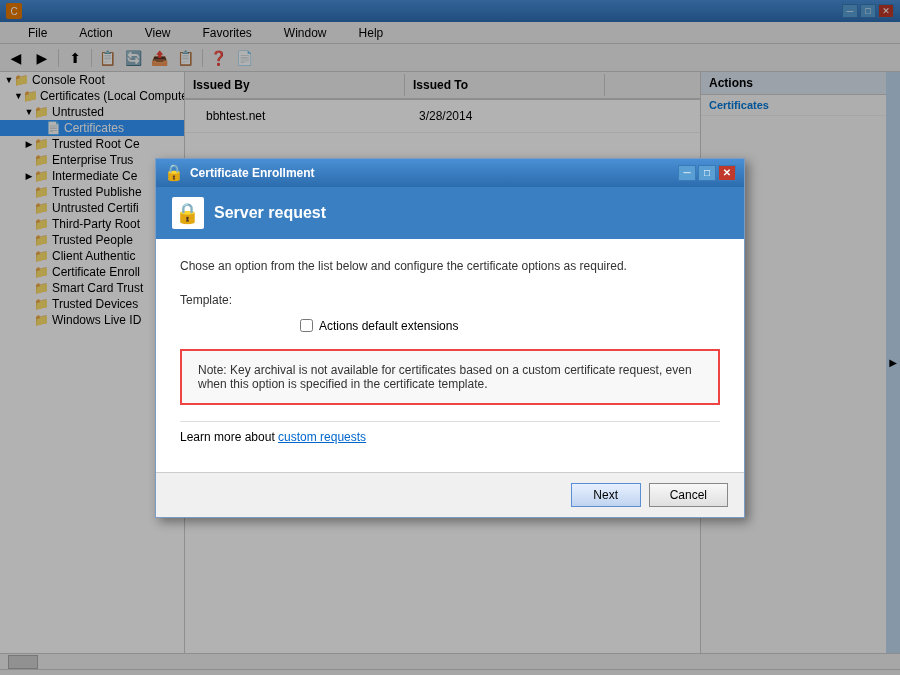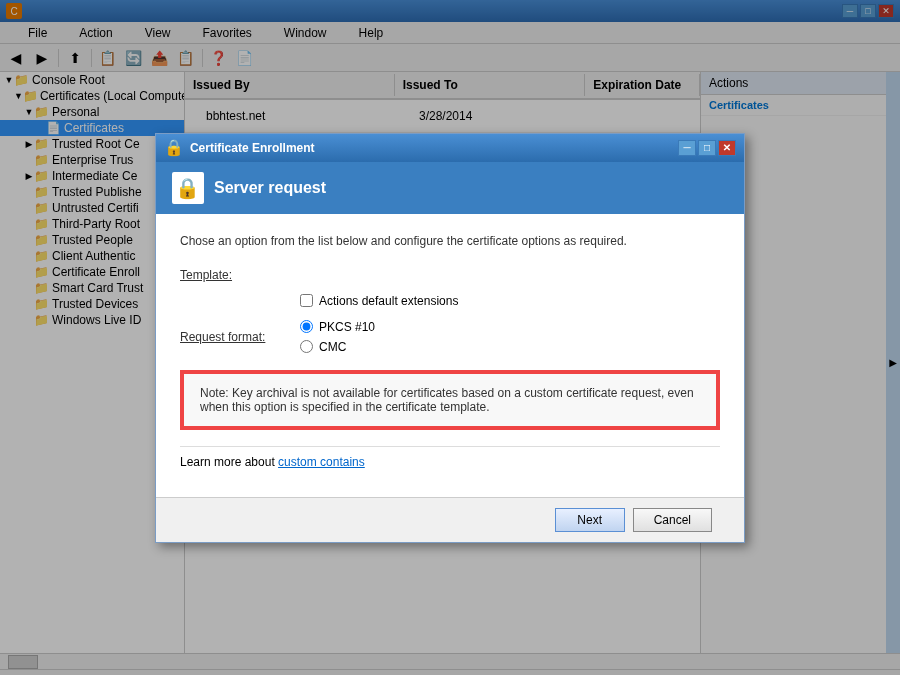--- a/index.html
+++ b/index.html
@@ -170,21 +170,21 @@
     
     .actions-panel {
       width: 200px;
       border-left: 1px solid #ccc;
       background: #f9f9f9;
       overflow-y: auto;
     }
     .actions-header {
       background: #e0e8f4;
       padding: 4px 8px;
-      font-weight: normal;
+      font-weight: bold;
       font-size: 12px;
       border-bottom: 1px solid #ccc;
     }
     .actions-subheader {
       padding: 4px 8px;
       font-weight: bold;
       font-size: 11px;
       color: #0078d7;
       border-bottom: 1px solid #eee;
     }
@@ -298,21 +298,20 @@
     }
     .form-row {
       display: flex;
       align-items: center;
       margin-bottom: 12px;
     }
     .form-label {
       width: 120px;
       font-size: 12px;
       color: #333;
-      text-decoration: underline;
     }
     .form-control {
       flex: 1;
     }
     select.dropdown {
       width: 100%;
       height: 24px;
       border: 1px solid #888;
       background: white;
       font-size: 12px;
@@ -332,21 +331,21 @@
       flex-direction: column;
       gap: 6px;
     }
     .radio-row {
       display: flex;
       align-items: center;
       gap: 6px;
     }
     .dialog-note {
       background: #f8f8f8;
-      border: 4px solid #ef4444;
+      border: 2px solid #ef4444;
       padding: 12px 16px;
       font-size: 12px;
       color: #333;
       margin-top: 16px;
       margin-bottom: 16px;
     }
     .dialog-link-row {
       padding: 8px 0;
       font-size: 12px;
       border-top: 1px solid #ddd;
@@ -354,21 +353,21 @@
     }
     .dialog-link {
       color: #0066cc;
       text-decoration: underline;
       cursor: pointer;
     }
     .dialog-footer {
       display: flex;
       justify-content: flex-end;
       gap: 8px;
-      padding: 10px 32px;
+      padding: 10px 16px;
       background: #f0f0f0;
       border-top: 1px solid #ccc;
     }
     .footer-btn {
       padding: 4px 20px;
       border: 1px solid #888;
       background: linear-gradient(to bottom, #f8f8f8, #e0e0e0);
       font-size: 12px;
       cursor: pointer;
       min-width: 70px;
@@ -443,21 +442,21 @@
       <span>Console Root</span>
     </div>
     <div class="tree-item" style="padding-left:14px;">
       <span class="tree-arrow">▼</span>
       <span class="tree-icon folder-icon">📁</span>
       <span>Certificates (Local Compute</span>
     </div>
     <div class="tree-item" style="padding-left:24px;">
       <span class="tree-arrow">▼</span>
       <span class="tree-icon folder-icon">📁</span>
-      <span>Personal</span>
+      <span>Untrusted</span>
     </div>
     <div class="tree-item selected" style="padding-left:36px;">
       <span class="tree-arrow"> </span>
       <span class="tree-icon">📄</span>
       <span>Certificates</span>
     </div>
     <div class="tree-item" style="padding-left:24px;">
       <span class="tree-arrow">▶</span>
       <span class="tree-icon folder-icon">📁</span>
       <span>Trusted Root Ce</span>
@@ -516,21 +515,20 @@
       <span class="tree-arrow"> </span>
       <span class="tree-icon folder-icon">📁</span>
       <span>Windows Live ID</span>
     </div>
   </div>
 
   <div class="right-panel">
     <div class="table-header">
       <div class="col-header col-issued-by">Issued By</div>
       <div class="col-header col-issued-to">Issued To</div>
-      <div class="col-header col-expiration">Expiration Date</div>
     </div>
     <div class="table-row">
       <div class="table-cell col-issued-to">bbhtest.net</div>
       <div class="table-cell col-expiration">3/28/2014</div>
     </div>
   </div>
 
   <div class="actions-panel" style="position:relative;">
     <div class="actions-header">Actions</div>
     <div class="actions-subheader">Certificates</div>
@@ -571,40 +569,27 @@
 
       <div class="form-row">
         <span class="form-label">Template:</span>
       </div>
 
       <div class="checkbox-row">
         <input type="checkbox" id="suppress-cb" style="">
         <label for="suppress-cb">Actions default extensions</label>
       </div>
 
-      <div class="form-row">
-        <span class="form-label">Request format:</span>
-        <div class="form-control radio-group">
-          <div class="radio-row">
-            <input type="radio" name="req-format" checked="" id="pkcs10" style="">
-            <label for="pkcs10">PKCS #10</label>
-          </div>
-          <div class="radio-row">
-            <input type="radio" name="req-format" id="cmc" style="">
-            <label for="cmc">CMC</label>
-          </div>
-        </div>
-      </div>
 
       <div class="dialog-note">
         <span>Note: Key archival is not available for certificates based on a custom certificate request, even when this option is specified in the certificate template.</span>
       </div>
 
       <div class="dialog-link-row">
-        <span>Learn more about </span><span class="dialog-link">custom contains</span>
+        <span>Learn more about </span><span class="dialog-link">custom requests</span>
       </div>
     </div>
 
     <div class="dialog-footer">
       <button class="footer-btn primary">Next</button>
       <button class="footer-btn">Cancel</button>
     </div>
   </div>
 </div>
 

